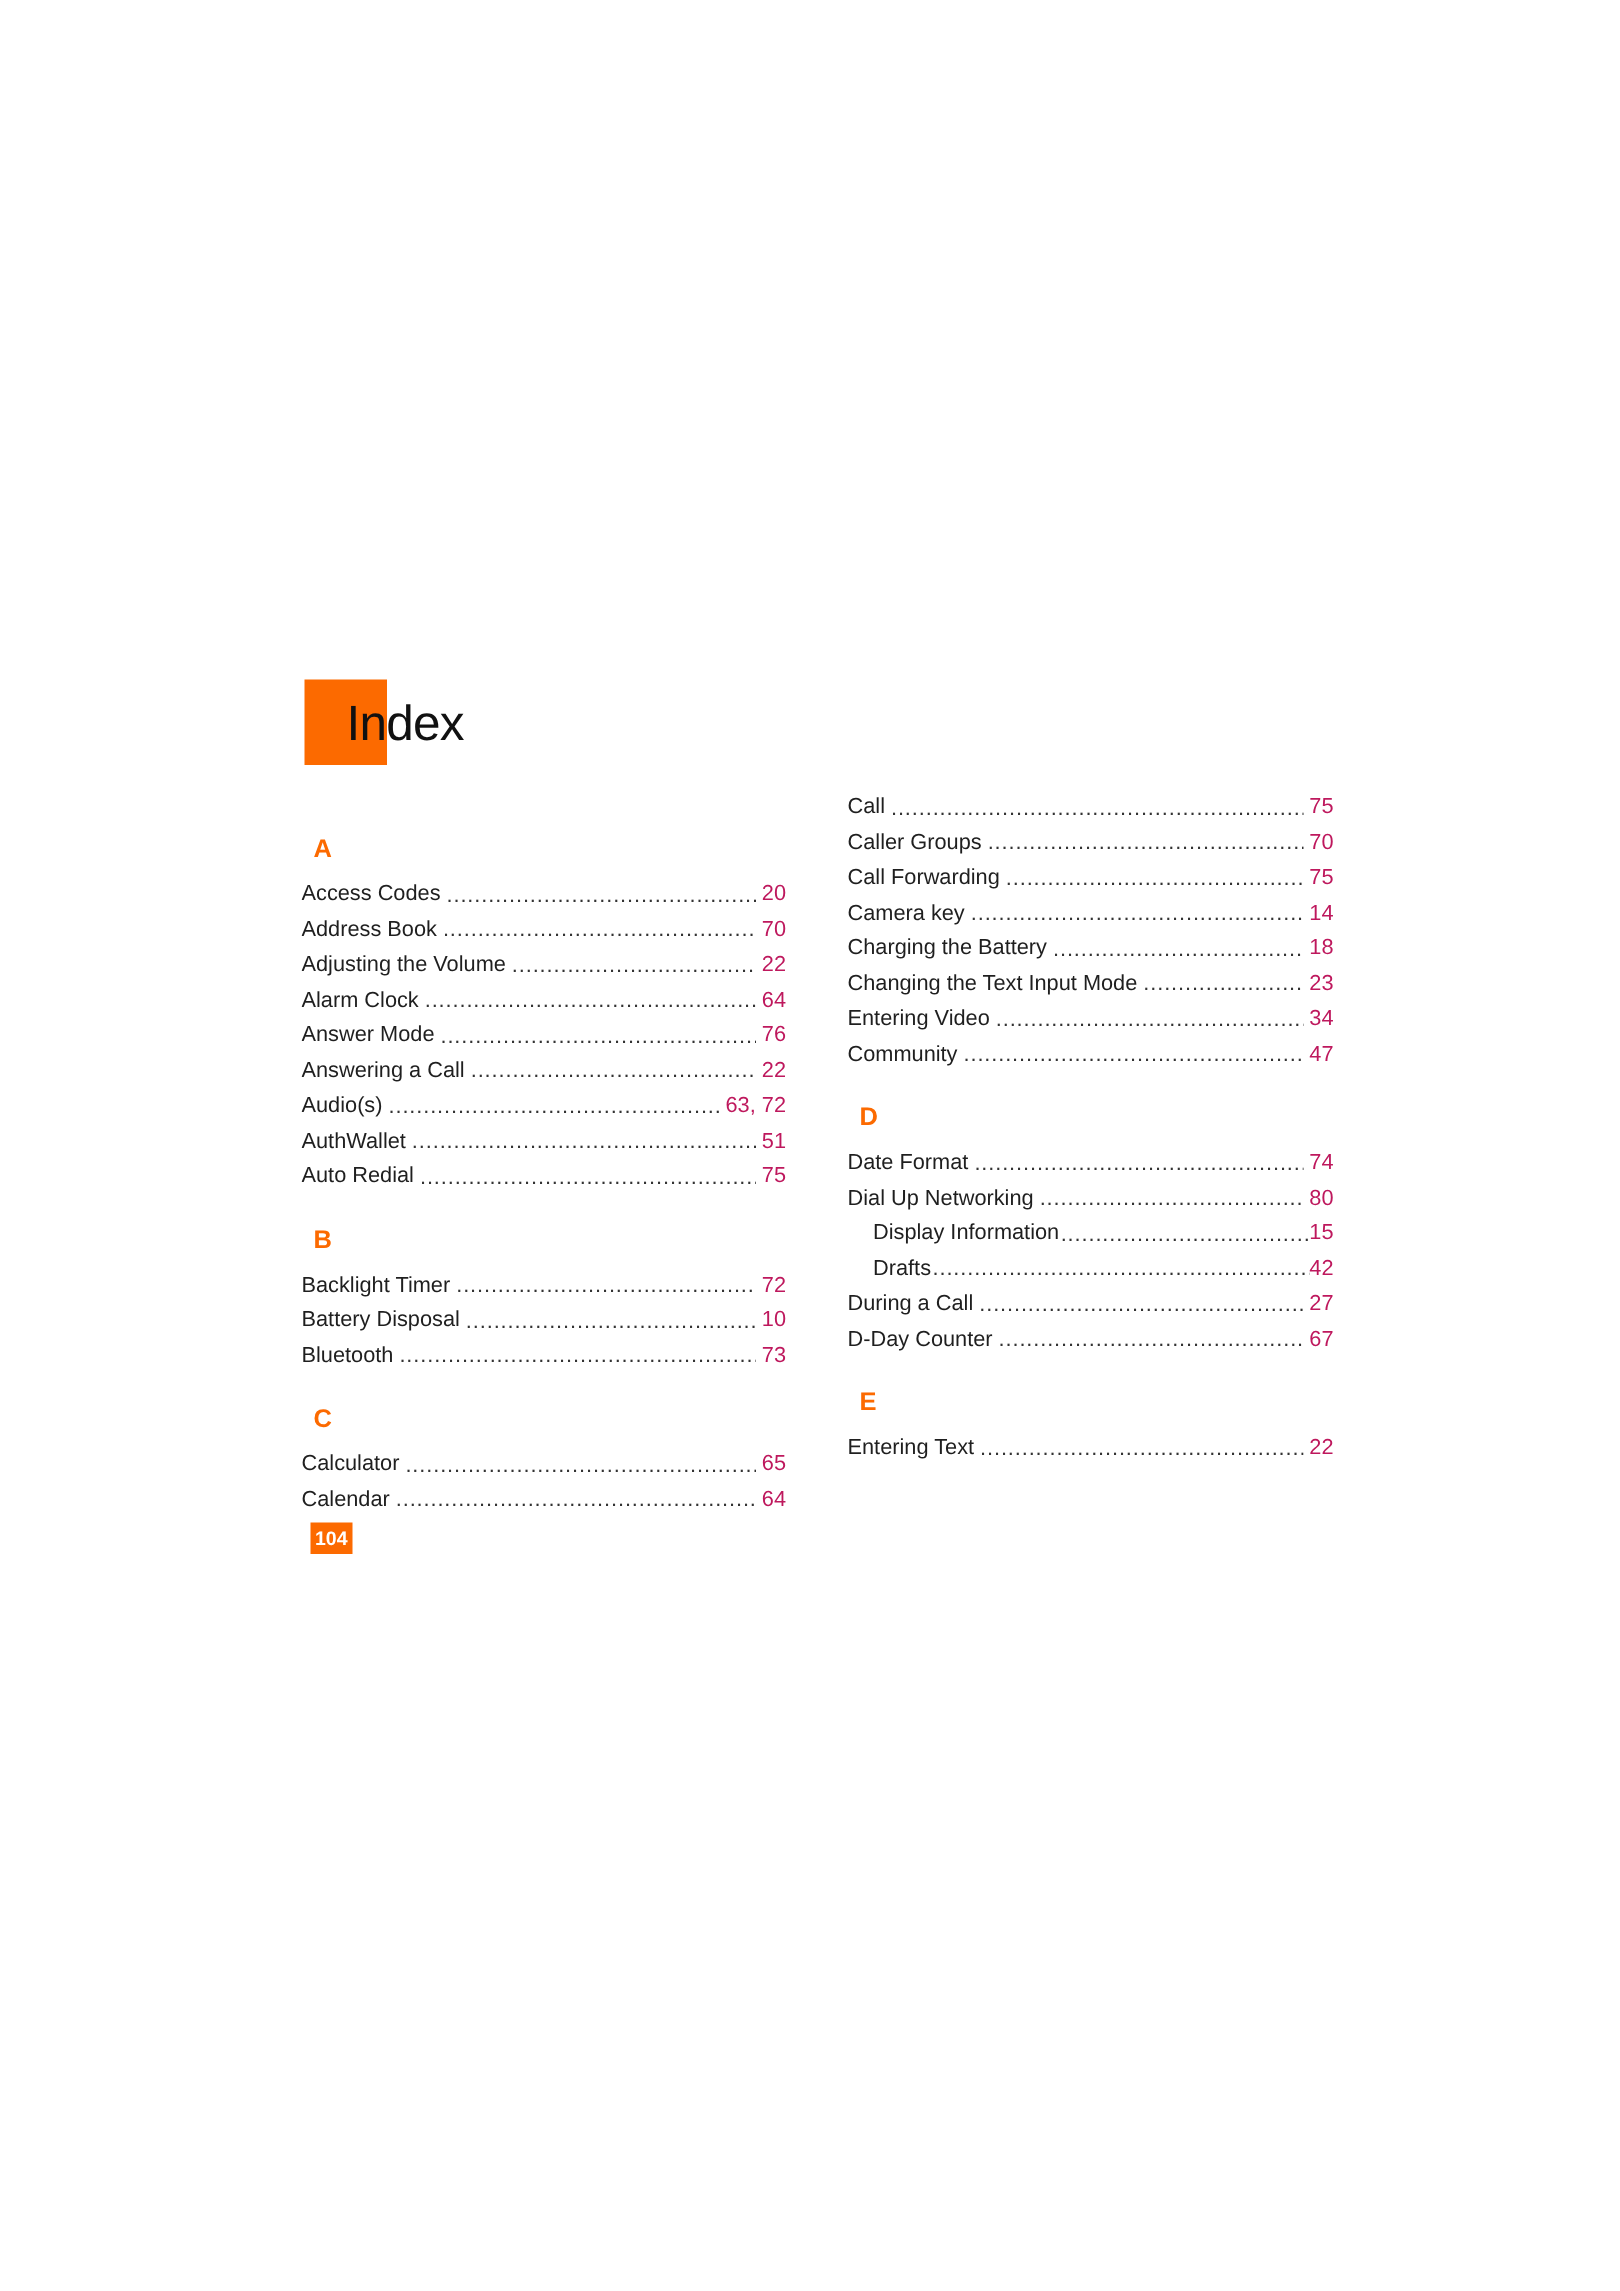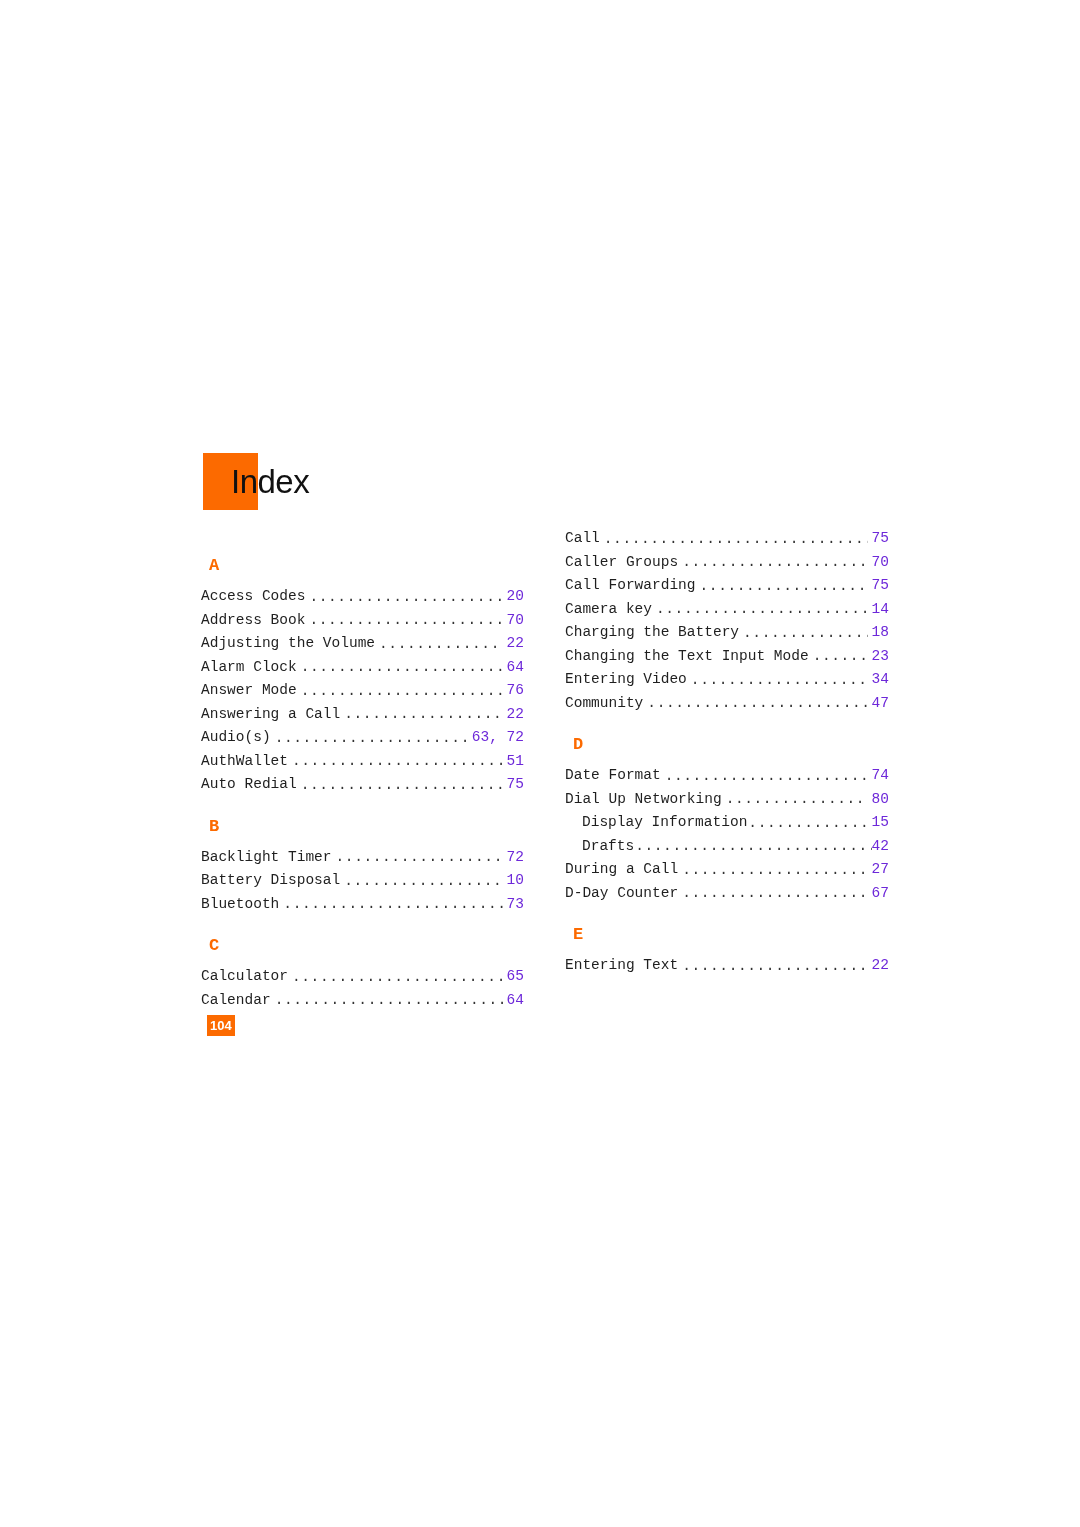--- a/index.html
+++ b/index.html
@@ -67,21 +67,20 @@
     width: 323px;
   }
   .col-right {
     left: 565px;
     width: 324px;
   }
 
   
   .section {
     margin: 0;
-    font-family: Liberation Mono, monospace;
   }
   .section-letter {
     color: #FC6A00;
     font-size: 17px;
     font-weight: bold;
     line-height: 20px;
     padding-left: 8px;
     margin-bottom: 9px;
   }
   .section + .section {
@@ -122,21 +121,21 @@
     white-space: nowrap;
   }
   .entry.tight .entry-label {
     padding-right: 1px;
     margin-left: 17px;
   }
   .entry-page {
     flex: 0 0 auto;
     padding-left: 4px;
     text-align: right;
-    color: #6d28d9;
+    color: #be185d;
   }
   .entry.tight .entry-page {
     padding-left: 0px;
   }
 
   
   .page-badge {
     position: absolute;
     left: 207px;
     top: 1015px;

